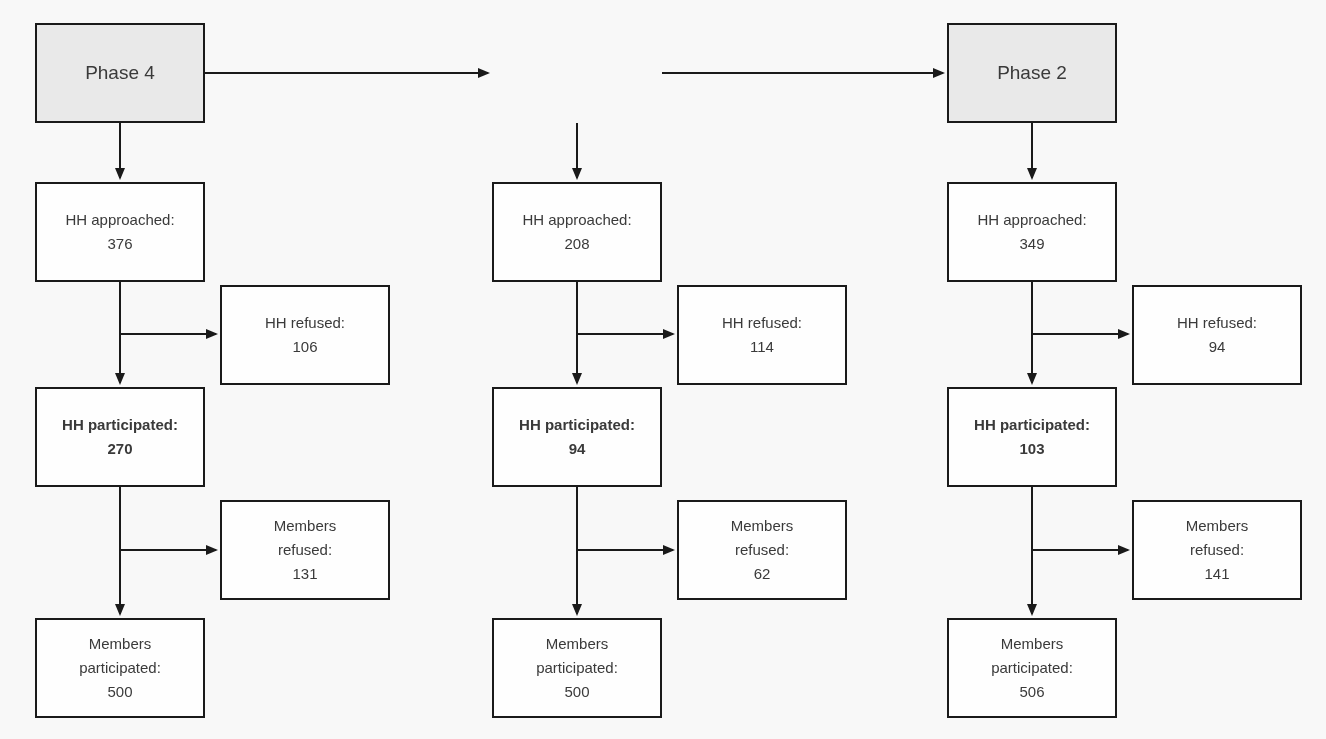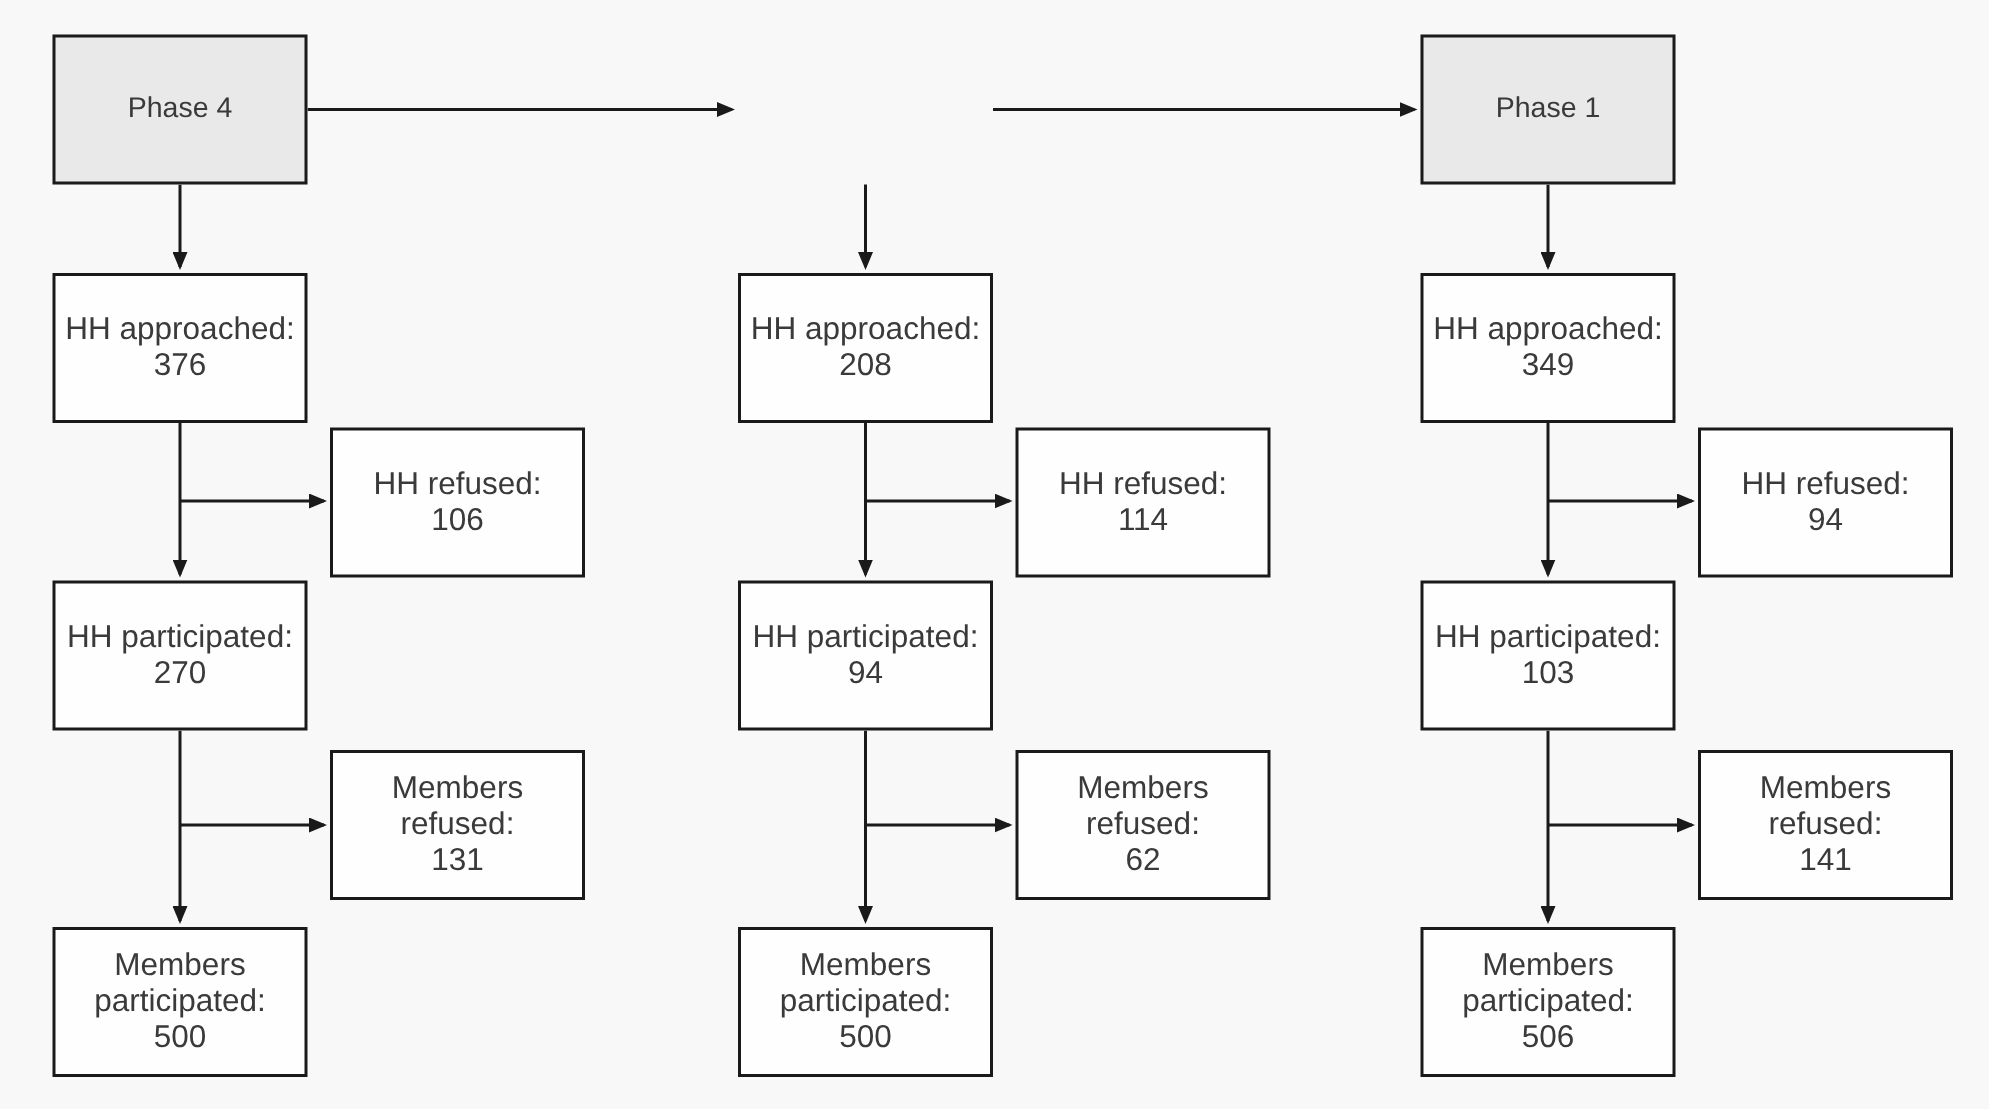--- a/index.html
+++ b/index.html
@@ -33,40 +33,40 @@
     position: absolute;
     width: 170px; height: 100px;
     border: 2px solid var(--border);
     background: var(--box_fill);
     display: flex;
     flex-direction: column;
     align-items: center;
     justify-content: center;
     text-align: center;
     color: var(--text);
-    font-size: 21px;
+    font-size: 15px;
     line-height: 24px;
   }
   .box.phase {
     background: var(--phase_fill);
     font-size: 19px;
   }
   
   .col0 { left: 35px; }
   .col1 { left: 492px; }
   .col2 { left: 947px; }
   
   .side0 { left: 220px; }
   .side1 { left: 677px; }
   .side2 { left: 1132px; }
   
   .r-phase    { top: 23px; }
   .r-appr     { top: 182px; }
   .r-refused  { top: 285px; }
-  .r-part     { top: 387px; }
+  .r-part     { top: 387px; font-weight: bold; }
   .r-mrefused { top: 500px; }
   .r-mpart    { top: 618px; }
 </style>
 </head>
 <body>
 
 <div class="canvas">
 
   <svg class="connectors" viewBox="0 0 1326 739" xmlns="http://www.w3.org/2000/svg">
     <defs>
@@ -140,21 +140,21 @@
     <div>refused:</div>
     <div>62</div>
   </div>
   <div class="box col1 r-mpart">
     <div>Members</div>
     <div>participated:</div>
     <div>500</div>
   </div>
 
   <div class="box phase col2 r-phase">
-    <div>Phase 1</div>
+    <div>Phase 2</div>
   </div>
   <div class="box col2 r-appr">
     <div>HH approached:</div>
     <div>349</div>
   </div>
   <div class="box side2 r-refused">
     <div>HH refused:</div>
     <div>94</div>
   </div>
   <div class="box col2 r-part">

